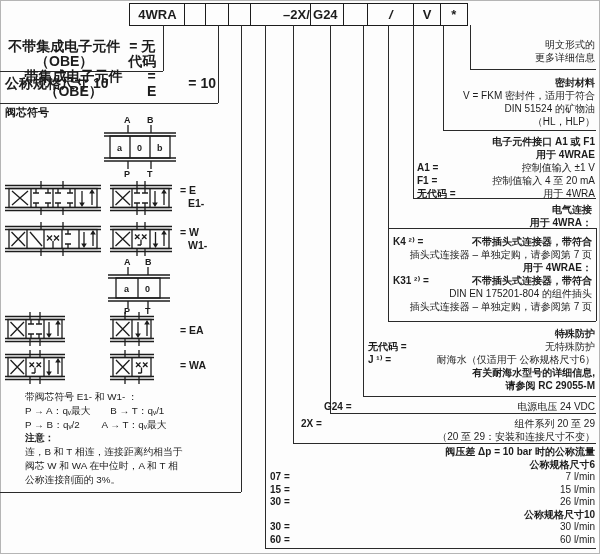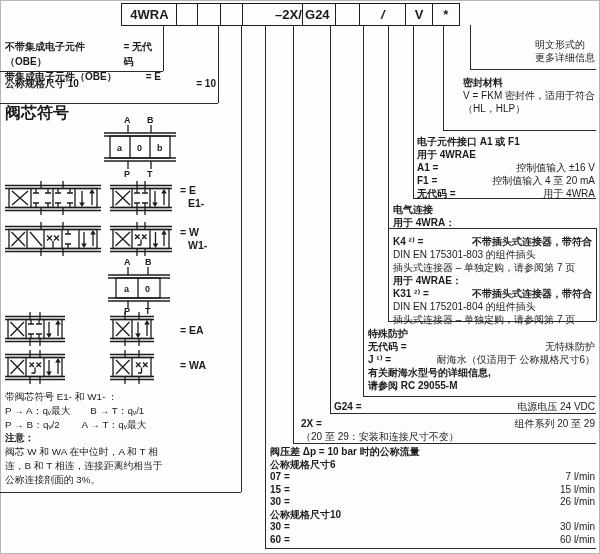--- a/index.html
+++ b/index.html
@@ -8,34 +8,34 @@
     font-family:"Liberation Sans","DejaVu Sans",sans-serif;color:#1c1c1c;
     box-shadow:inset 0 0 0 1px #b5b5b5;overflow:hidden;
   }
   .vline{position:absolute;width:1.3px;background:#2a2a2a;}
   .hline{position:absolute;height:1.3px;background:#2a2a2a;}
   
   .code-row{position:absolute;left:118px;top:3px;display:flex;height:23px;}
   .cell{box-sizing:border-box;border:1.8px solid #1c1c1c;margin-left:-1.8px;
         display:flex;align-items:center;justify-content:center;
         font-weight:bold;font-size:13px;white-space:nowrap;background:#fdfdfd;}
-  .cell:first-child{margin-left:3px;}
+  .cell:first-child{margin-left:11px;}
   .cell.right{justify-content:flex-end;padding-right:1px;}
   .cell.left{justify-content:flex-start;padding-left:2px;}
   
   .t{position:absolute;font-size:10px;line-height:13px;white-space:nowrap;}
   .b{font-weight:bold;}
-  .ar{}
+  .ar{text-align:right;}
   .row-flex{display:flex;justify-content:space-between;}
   
-  .lblock{position:absolute;font-size:10px;line-height:15px;}
+  .lblock{position:absolute;font-size:14px;line-height:15px;text-align:center;}
   .lblock .row-flex{font-weight:bold;}
   .spool-label{position:absolute;font-size:10.5px;font-weight:bold;white-space:nowrap;}
   .noteblock{position:absolute;left:5px;top:390px;width:234px;font-size:9.8px;line-height:13.8px;}
-  .noteblock div{white-space:nowrap;}
+  .noteblock div{white-space:nowrap;margin-left:20px;}
   
   .rblock{position:absolute;right:5px;font-size:10px;line-height:13px;}
   .rblock div{white-space:nowrap;}
   svg{position:absolute;overflow:visible;}
   svg .s{stroke:#1c1c1c;stroke-width:1.3;fill:none;}
   svg .f{fill:#1c1c1c;stroke:none;}
   svg text{font-family:"Liberation Sans","DejaVu Sans",sans-serif;font-size:9px;font-weight:bold;fill:#1c1c1c;}
 </style>
 </head>
 <body>
@@ -92,21 +92,21 @@
     </div>
   </div>
 
   <div class="lblock" style="left:5px;top:76px;width:211px">
     <div class="row-flex">
       <span>公称规格尺寸 10</span>
       <span>= 10</span>
     </div>
   </div>
 
-  <div class="t b" style="left:5px;top:106px;font-size:16px">阀芯符号</div>
+  <div class="t b" style="left:5px;top:106px;font-size:11px">阀芯符号</div>
 
   <svg width="72" height="64" style="left:104px;top:114px">
     <text x="20" y="9">A</text>
     <text x="43" y="9">B</text>
     <path class="s" d="M24 11V19M47 11V19"></path>
     <path class="s" d="M0 19H72M0 22H72"></path>
     <rect class="s" x="6" y="22" width="60" height="22"></rect>
     <path class="s" d="M26 22V44M46 22V44"></path>
     <text x="13" y="37">a</text>
     <text x="33" y="37">0</text>
@@ -227,61 +227,61 @@
     <path class="s" d="M26 12.5L30.5 17M30.5 12.5L26 17M33 12.5L37.5 17M37.5 12.5L33 17M31.5 17.5V23M28 23H31.5"></path>
     <path class="s" d="M15 0V7.5M29 0V7.5M15 26.5V34M29 26.5V34"></path>
   </svg>
   <div class="spool-label" style="left:180px;top:359px">= WA</div>
 
   <div class="noteblock">
     <div>带阀芯符号 E1- 和 W1- ：</div>
     <div>P → A：qᵥ最大　　B → T：qᵥ/1</div>
     <div>P → B：qᵥ/2　　 A → T：qᵥ最大</div>
     <div class="b">注意：</div>
+    <div>连，B 和 T 相连，连接距离约相当于</div>
     <div>阀芯 W 和 WA 在中位时，A 和 T 相</div>
-    <div>连，B 和 T 相连，连接距离约相当于</div>
     <div>公称连接剖面的 3%。</div>
   </div>
 
   <div class="rblock ar" style="top:38px">
     <div>明文形式的</div>
     <div>更多详细信息</div>
   </div>
 
   <div class="rblock ar" style="top:76px">
     <div class="b">密封材料</div>
     <div>V = FKM 密封件，适用于符合</div>
+    <div>DIN 51524 的矿物油</div>
     <div>（HL，HLP）</div>
   </div>
 
   <div class="rblock" style="left:417px;top:135px">
     <div class="b ar">电子元件接口 A1 或 F1</div>
     <div class="b ar">用于 4WRAE</div>
     <div class="row-flex">
       <span class="b">A1 =</span>
-      <span>控制值输入 ±16 V</span>
+      <span>控制值输入 ±1 V</span>
     </div>
     <div class="row-flex">
       <span class="b">F1 =</span>
       <span>控制值输入 4 至 20 mA</span>
     </div>
     <div class="row-flex">
       <span class="b">无代码 =</span>
       <span>用于 4WRA</span>
     </div>
   </div>
 
   <div class="rblock" style="left:393px;top:203px;right:8px">
     <div class="b ar">电气连接</div>
     <div class="b ar">用于 4WRA：</div>
     <div class="row-flex" style="margin-top:6px">
       <span class="b">K4 ²⁾ =</span>
       <span class="b">不带插头式连接器，带符合</span>
     </div>
-    <div class="ar">DIN EN 175301-803 的组件插头</div>
     <div class="ar">插头式连接器 – 单独定购，请参阅第 7 页</div>
     <div class="b ar">用于 4WRAE：</div>
     <div class="row-flex">
       <span class="b">K31 ²⁾ =</span>
       <span class="b">不带插头式连接器，带符合</span>
     </div>
     <div class="ar">DIN EN 175201-804 的组件插头</div>
     <div class="ar">插头式连接器 – 单独定购，请参阅第 7 页</div>
   </div>
 
@@ -292,21 +292,21 @@
       <span>无特殊防护</span>
     </div>
     <div class="row-flex">
       <span class="b">J ¹⁾ =</span>
       <span>耐海水（仅适用于 公称规格尺寸6）</span>
     </div>
     <div class="b ar">有关耐海水型号的详细信息,</div>
     <div class="b ar">请参阅 RC 29055-M</div>
   </div>
 
-  <div class="rblock row-flex" style="left:334px;top:400px">
+  <div class="rblock row-flex" style="left:324px;top:400px">
     <span class="b">G24 =</span>
     <span>电源电压 24 VDC</span>
   </div>
 
   <div class="rblock" style="left:301px;top:417px">
     <div class="row-flex">
       <span class="b">2X =</span>
       <span>组件系列 20 至 29</span>
     </div>
     <div class="ar">（20 至 29：安装和连接尺寸不变）</div>

